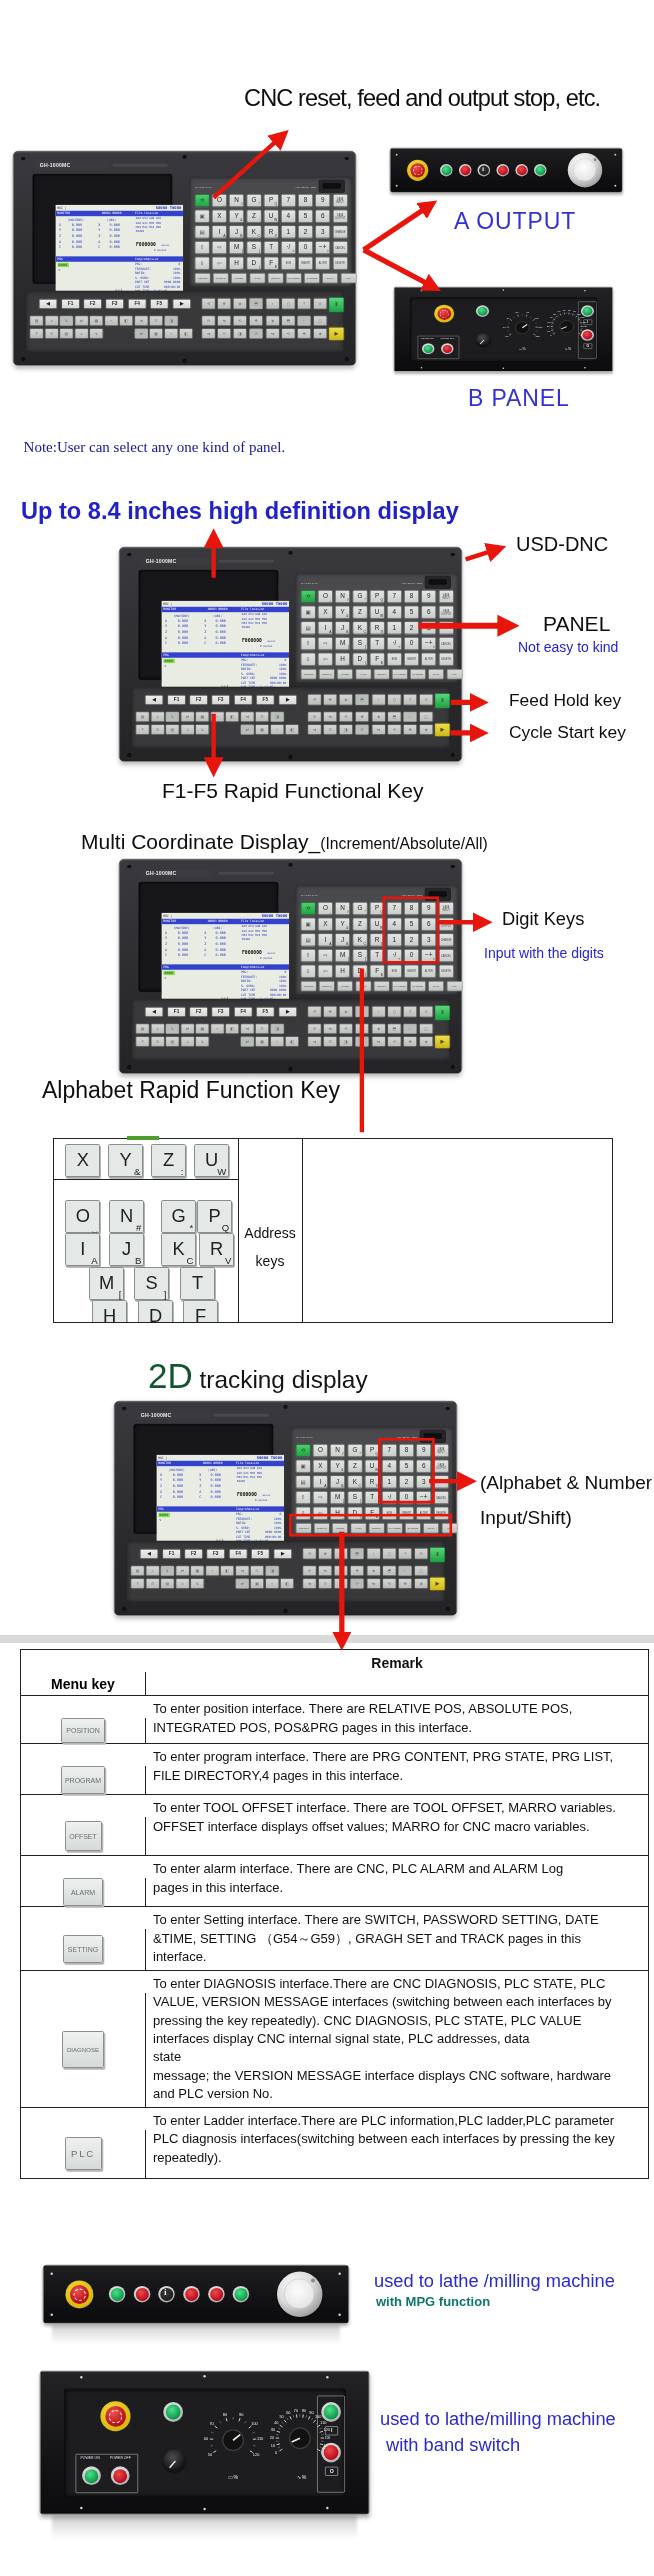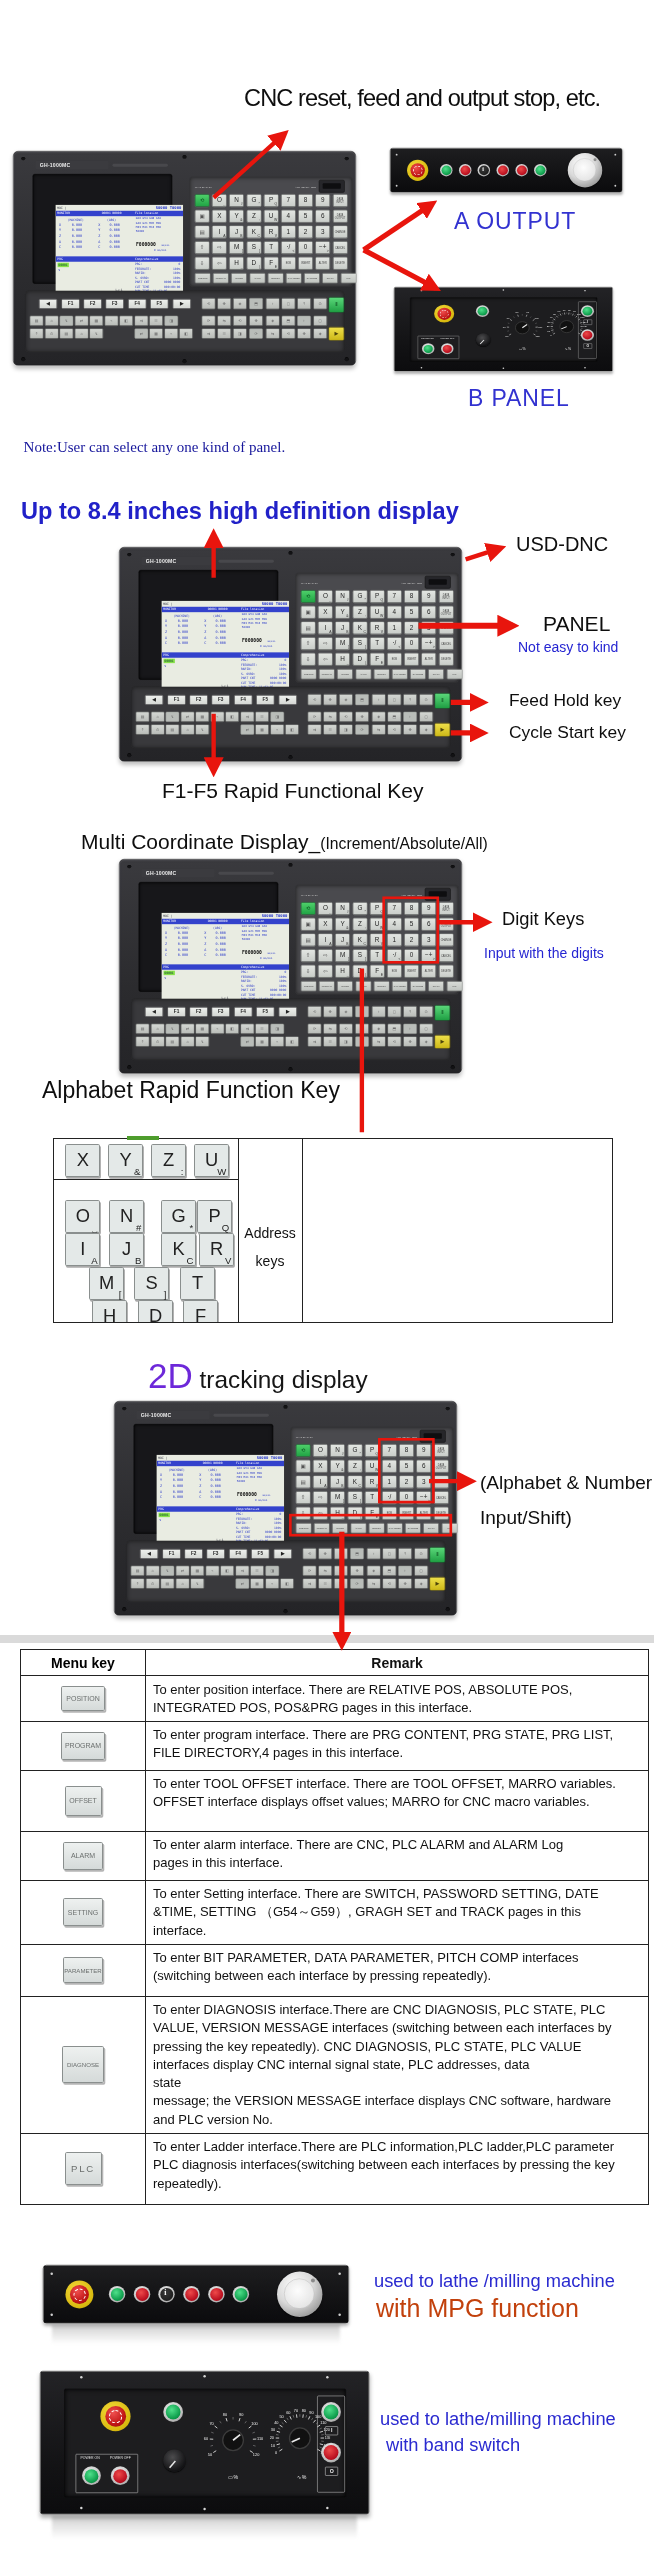--- a/index.html
+++ b/index.html
@@ -104,21 +104,21 @@
   .akey .sub{position:absolute;right:1.7px;bottom:-1.7px;font-size:9.6px;line-height:10.5px;color:#222;}
   .amid{position:absolute;left:0;width:100%;top:80px;text-align:center;font-size:14px;color:#111;line-height:28px;}
   .ahead{position:absolute;left:0;width:100%;top:10.5px;text-align:center;font-size:13px;color:#111;}
   .adesc{position:absolute;left:12.2px;top:77px;font-size:13px;color:#111;line-height:15.7px;white-space:nowrap;}
   .adesc .w{word-spacing:11.3px;}
   .greenmark{position:absolute;left:127px;top:1136px;width:32px;height:4.4px;background:#4e9d2d;z-index:21;}
   
   .mtable{position:absolute;left:20px;top:1649px;width:629px;border:1.7px solid #222;box-sizing:border-box;z-index:20;background:#fff;}
   .mrow{display:flex;border-top:1.3px solid #222;}
   .mrow:first-child{border-top:none;}
-  .mc1{width:124px;flex:0 0 124px;border-right:1.3px solid #222;display:flex;align-items:center;justify-content:center;position:relative;}
+  .mc1{width:124px;flex:0 0 124px;border-right:1.3px solid #222;display:flex;align-items:center;justify-content:center;position:relative;margin-top:22px;}
   .mc2{flex:1;padding:4.4px 7px 3.5px 7px;font-size:13px;line-height:18.3px;color:#111;white-space:pre-line;}
   .mhead .mc1,.mhead .mc2{font-weight:bold;font-size:14px;justify-content:center;text-align:center;white-space:nowrap;padding:3.5px 0;}
   .mkeyimg{background:linear-gradient(180deg,#eef1f0,#d5dad9);border:1.3px solid #8a8f8e;border-radius:1.7px;box-shadow:1.3px 1.7px 0 #b5b5b5;
            color:#6b6f6e;display:flex;align-items:center;justify-content:center;text-align:center;}
   .refl{position:absolute;z-index:5;background:linear-gradient(180deg,rgba(120,120,120,.35),rgba(255,255,255,0));filter:blur(1.7px);}
 </style>
 </head>
 <body>
 
 <div class="grayband"></div>
@@ -1010,21 +1010,21 @@
       <div class="akey" style="left: 84px; top: 161px;"><span>D</span></div>
       <div class="akey" style="left: 129px; top: 161px;"><span>F</span></div>
     </div>
   <div class="acol2">
     <div class="amid" style="white-space:pre-line">Address
 keys</div>
   </div>
 </div>
 
 <div class="txt" style="left:148px;top:1356px">
-  <span style="font-size:35px;color:#6d28d9">2D</span><span style="font-size:24.4px;color:#151515"> tracking display</span>
+  <span style="font-size:35px;color:#14532d">2D</span><span style="font-size:24.4px;color:#151515"> tracking display</span>
 </div>
 <div class="scalebox" style="left:114px;top:1401px;width:342px;height:214px">
     <div class="scaleinner" style="transform: scale(0.49);">
   <div class="ctl">
     <div class="screw" style="left:15.7px;top:10.5px"></div>
         <div class="screw" style="left:345px;top:7px"></div>
     <div class="screw" style="left:676px;top:10.5px"></div>
         <div class="screw" style="left:15.7px;top:420px"></div>
     <div class="screw" style="left:345px;top:424px"></div>
         <div class="screw" style="left:676px;top:420px"></div>
@@ -1283,27 +1283,20 @@
 pages in this interface.</div>
     </div>
     <div class="mrow" style="min-height: 58px;">
       <div class="mc1">
         <div class="mkeyimg" style="width: 38px; height: 26px; font-size: 7px;">SETTING</div>
       </div>
       <div class="mc2">To enter Setting interface. There are SWITCH, PASSWORD SETTING, DATE
 &amp;TIME, SETTING （G54～G59）, GRAGH SET and TRACK pages in this
 interface.</div>
     </div>
-    <div class="mrow" style="min-height: 51px;">
-      <div class="mc1">
-        <div class="mkeyimg" style="width: 38px; height: 24.4px; font-size: 6.1px;">PARAMETER</div>
-      </div>
-      <div class="mc2">To enter BIT PARAMETER, DATA PARAMETER, PITCH COMP interfaces
-(switching between each interface by pressing repeatedly).</div>
-    </div>
     <div class="mrow" style="min-height: 132px;">
       <div class="mc1">
         <div class="mkeyimg" style="width: 40px; height: 35px; font-size: 6.1px;">DIAGNOSE</div>
       </div>
       <div class="mc2">To enter DIAGNOSIS interface.There are CNC DIAGNOSIS, PLC STATE, PLC
 VALUE, VERSION MESSAGE interfaces (switching between each interfaces by
 pressing the key repeatedly). CNC DIAGNOSIS, PLC STATE, PLC VALUE
 interfaces  display  CNC  internal  signal  state,  PLC  addresses,  data
 state
 message; the VERSION MESSAGE interface displays CNC software, hardware
@@ -1353,21 +1346,21 @@
         </div>
     <div class="wheel" style="left:468px;top:12.2px;width:91px;height:91px">
       <i style="left:14px;top:14px;width:59px;height:59px"></i>
           <b style="left:68px;top:14px"></b>
     </div>
   </div>
 </div>
   </div>
 <div class="refl" style="left:52px;top:2325px;width:288px;height:19px"></div>
 <div class="txt" style="left:374px;top:2270px;font-size:18.3px;font-weight:500;color:#2a2ad0">used to lathe /milling machine</div>
-<div class="txt" style="left:376px;top:2294px;font-size:25px;font-weight:400;color:#c2410c">with MPG function</div>
+<div class="txt" style="left:376px;top:2294px;font-size:13px;font-weight:700;color:#0f766e">with MPG function</div>
 <div class="scalebox" style="left:40px;top:2371px;width:328px;height:142px">
     <div class="scaleinner" style="transform: scale(0.495, 0.494);">
   <div class="pb">
     <div class="screw" style="left:80px;top:8.7px"></div>
         <div class="screw" style="left:329px;top:7px"></div>
         <div class="screw" style="left:577px;top:8.7px"></div>
     <div class="screw" style="left:80px;top:274px"></div>
         <div class="screw" style="left:329px;top:276px"></div>
         <div class="screw" style="left:577px;top:274px"></div>
     <div class="pb-in">

